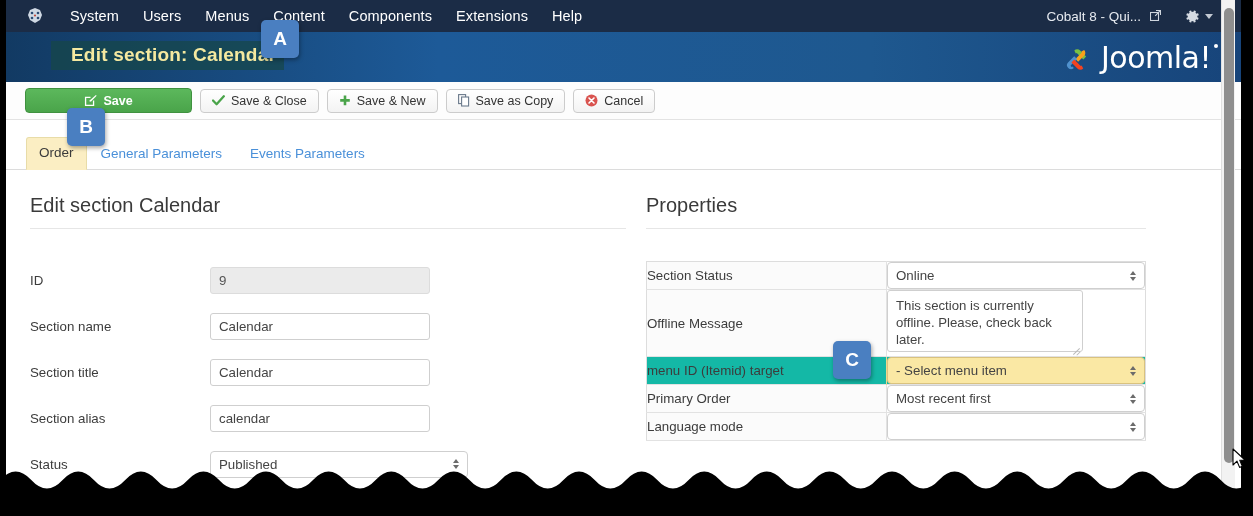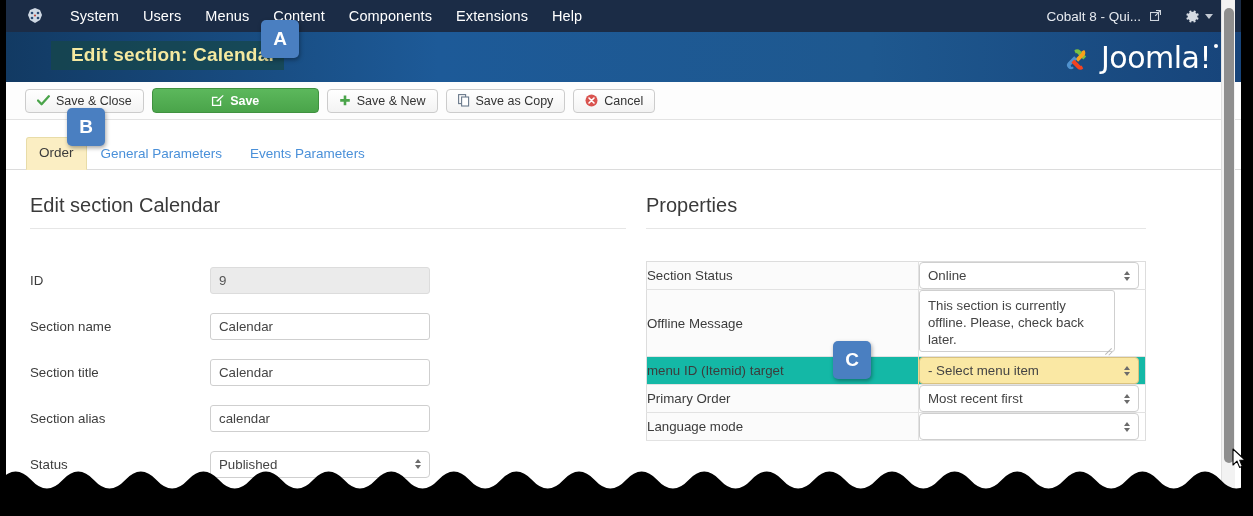--- a/index.html
+++ b/index.html
@@ -160,21 +160,21 @@
   }
   .finput {
     width: 220px; height: 27px;
     border: 1px solid #cfcfcf; border-radius: 3px;
     background: #fff; color: #444; font-size: 13.3px;
     padding: 0 8px; font-family: "Liberation Sans", sans-serif;
     outline: none;
   }
   .finput.readonly { background: #ebebeb; border-color: #dcdcdc; color: #555; }
   .fselect {
-    width: 220px; height: 27px;
+    width: 258px; height: 27px;
     border: 1px solid #cfcfcf; border-radius: 4px;
     background: #fff; color: #444; font-size: 13.3px;
     padding: 0 8px; position: relative;
     display: flex; align-items: center;
   }
   .spin {
     position: absolute; right: 8px; top: 50%;
     transform: translateY(-50%);
     display: flex; flex-direction: column; gap: 2px;
   }
@@ -317,37 +317,37 @@
           <path d="M11 7 a4.2 4.2 0 0 1 6.2 0 l6.4 6.4 -3 3 -6.4-6.4 a1.1 1.1 0 0 0 -1.6 0 z" fill="#7ac143"></path>
           <path d="M21.5 6.5 a4.2 4.2 0 0 1 0 6 l-6.4 6.4 -3-3 6.4-6.4 a1.1 1.1 0 0 0 0-1.6 z" fill="#f9a11b"></path>
           <path d="M10.5 25.5 a4.2 4.2 0 0 1 -6 -6 l6.4-6.4 3 3 -6.4 6.4 a1.1 1.1 0 0 0 1.6 1.6 z" fill="#5091cd"></path>
           <path d="M20.5 26 a4.2 4.2 0 0 1 -6.2 0 l-6.4-6.4 3-3 6.4 6.4 a1.1 1.1 0 0 0 1.6 0 z" fill="#f44321"></path>
         </svg>
         <span class="jlogo-text">Joomla!<span class="jlogo-dot"></span></span>
       </div>
     </div>
 
     <div id="toolbar">
-      <button class="btn">
-        <span class="ic ic-check">
-          <svg width="13" height="11" viewBox="0 0 13 11">
-            <path d="M1 5.5 L4.6 9.2 L11.8 1.3" fill="none" stroke="#4aa44a" stroke-width="2.3" stroke-linecap="round" stroke-linejoin="round"></path>
-          </svg>
-        </span>
-        <span>Save &amp; Close</span>
-      </button>
-
       <button class="btn btn-save">
         <span class="ic ic-save">
           <svg width="13" height="13" viewBox="0 0 14 14">
             <path d="M1 3 h6 v1.4 H2.4 v7.2 h7.2 V7 H11 v6 H1 z" fill="#ffffff"></path>
             <path d="M12.8 1.2 L13.6 2 L7.6 8 L6 8.4 L6.4 6.8 z" fill="#ffffff"></path>
           </svg>
         </span>
         <span>Save</span>
+      </button>
+
+      <button class="btn">
+        <span class="ic ic-check">
+          <svg width="13" height="11" viewBox="0 0 13 11">
+            <path d="M1 5.5 L4.6 9.2 L11.8 1.3" fill="none" stroke="#4aa44a" stroke-width="2.3" stroke-linecap="round" stroke-linejoin="round"></path>
+          </svg>
+        </span>
+        <span>Save &amp; Close</span>
       </button>
 
       <button class="btn">
         <span class="ic ic-plus">
           <svg width="12" height="12" viewBox="0 0 12 12">
             <path d="M4.7 0.6 h2.6 v3.5 h3.5 v2.6 h-3.5 v3.5 h-2.6 v-3.5 h-3.5 v-2.6 h3.5 z" fill="#4aa44a"></path>
           </svg>
         </span>
         <span>Save &amp; New</span>
       </button>

